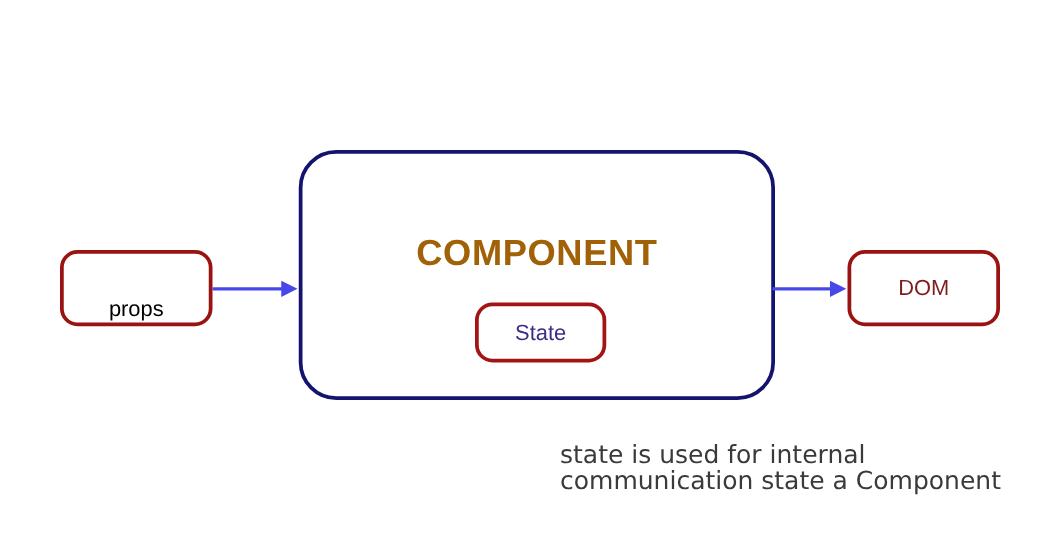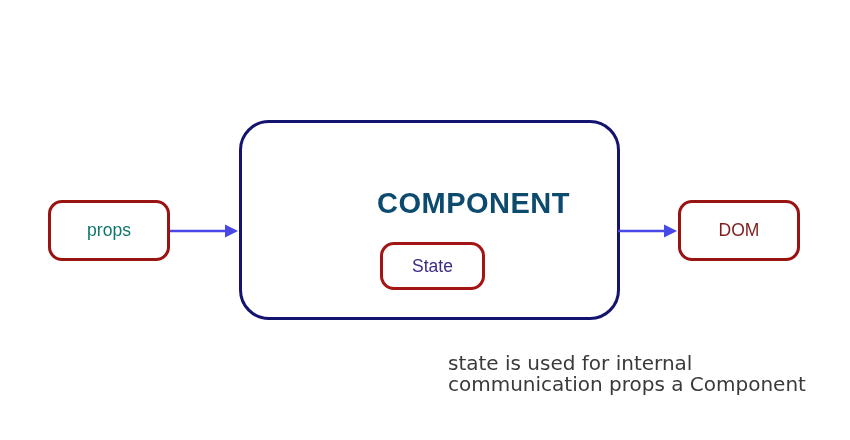--- a/index.html
+++ b/index.html
@@ -84,43 +84,43 @@
     font-size: 20px;
     line-height: 21px;
     color: #3a3a3a;
   }
 </style>
 </head>
 <body>
 
 <div class="canvas">
 
-  <div class="red-box props-box" style="border-color: rgb(153, 19, 19); color: #0f766e;">
+  <div class="red-box props-box" style="border-color: rgb(153, 19, 19); color: #000000; align-items: flex-end;">
     <span>props</span>
   </div>
 
   <svg class="arrow-svg arrow-1" width="70" height="20" viewBox="0 0 70 20">
     <line x1="1" y1="10" x2="57" y2="10" stroke="#4848e8" stroke-width="2.6"></line>
     <polygon points="56,3.5 69,10 56,16.5" fill="#4848e8"></polygon>
   </svg>
 
   <div class="component-box" style="border-color: rgb(20, 19, 110);">
-    <div class="component-title" style="color: #0c4a6e; padding-left: 44px;">COMPONENT</div>
+    <div class="component-title" style="color: #a16207;">COMPONENT</div>
     <div class="red-box state-box" style="border-color: rgb(163, 21, 21); color: rgb(63, 43, 133);">
       <span>State</span>
     </div>
   </div>
 
   <svg class="arrow-svg arrow-2" width="60" height="20" viewBox="0 0 60 20">
     <line x1="0" y1="10" x2="47" y2="10" stroke="#4848e8" stroke-width="2.6"></line>
     <polygon points="46,3.5 59,10 46,16.5" fill="#4848e8"></polygon>
   </svg>
 
   <div class="red-box dom-box" style="border-color: rgb(153, 19, 19); color: #7f1d1d;">
     <span>DOM</span>
   </div>
 
   <div class="caption" style="color: rgb(58, 58, 58);">
     <div>state is used for internal</div>
-    <div>communication props a Component</div>
+    <div>communication state a Component</div>
   </div>
 
 </div>
 
 </body></html>

